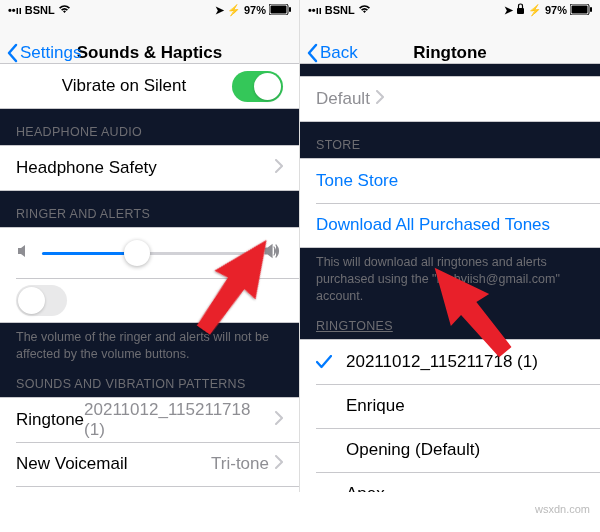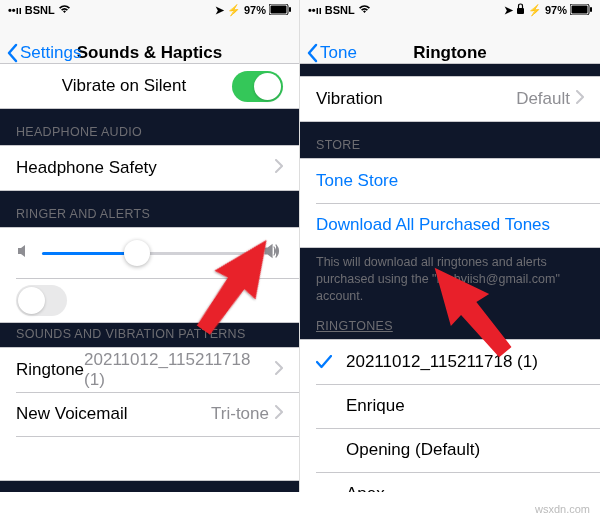--- a/index.html
+++ b/index.html
@@ -120,20 +120,21 @@
                 <path d="M2 5 L5 5 L9 2 L9 14 L5 11 L2 11 Z M11 4 Q14 8 11 12 M13 2 Q18 8 13 14" fill="#8e8e93" stroke="#8e8e93" stroke-width="1.2" stroke-linecap="round"></path>
               </svg>
           </span>
         </div>
         <div class="cell">
           <div class="toggle off">
               <div class="knob"></div>
             </div>
         </div>
       </div>
+      <div class="section-footer">The volume of the ringer and alerts will not be affected by the volume buttons.</div>
       <div class="section-header" style="padding-top:4px;">SOUNDS AND VIBRATION PATTERNS</div>
       <div class="cell-group" id="patterns-group">
           <div class="cell">
             <span class="cell-label">Ringtone</span>
             <span class="cell-value">20211012_115211718 (1)</span>
             <span class="chevron"><svg width="8" height="14" viewBox="0 0 8 14">
                 <path d="M1 1 L7 7 L1 13" stroke="#c7c7cc" stroke-width="2" fill="none" stroke-linecap="round"></path>
               </svg></span>
           </div>
           <div class="cell">
@@ -176,29 +177,28 @@
               <rect x="20" y="3" width="2" height="5" rx="1" fill="#000"></rect>
             </svg>
         </span>
       </div>
     </div>
     <div class="nav-bar">
       <div class="back">
         <svg width="12" height="20" viewBox="0 0 12 20">
             <path d="M10 2 L3 10 L10 18" stroke="#007aff" stroke-width="2.5" fill="none" stroke-linecap="round" stroke-linejoin="round"></path>
           </svg>
-        <span>Tone</span>
+        <span>Back</span>
       </div>
       <div class="nav-title">Ringtone</div>
     </div>
     <div class="content">
       <div style="height:12px;"></div>
       <div class="cell-group">
         <div class="cell">
-          <span class="cell-label">Vibration</span>
           <span class="cell-value">Default</span>
           <span class="chevron">
             <svg width="8" height="14" viewBox="0 0 8 14">
                 <path d="M1 1 L7 7 L1 13" stroke="#c7c7cc" stroke-width="2" fill="none" stroke-linecap="round"></path>
               </svg>
           </span>
         </div>
       </div>
       <div class="section-header">STORE</div>
       <div class="cell-group">

